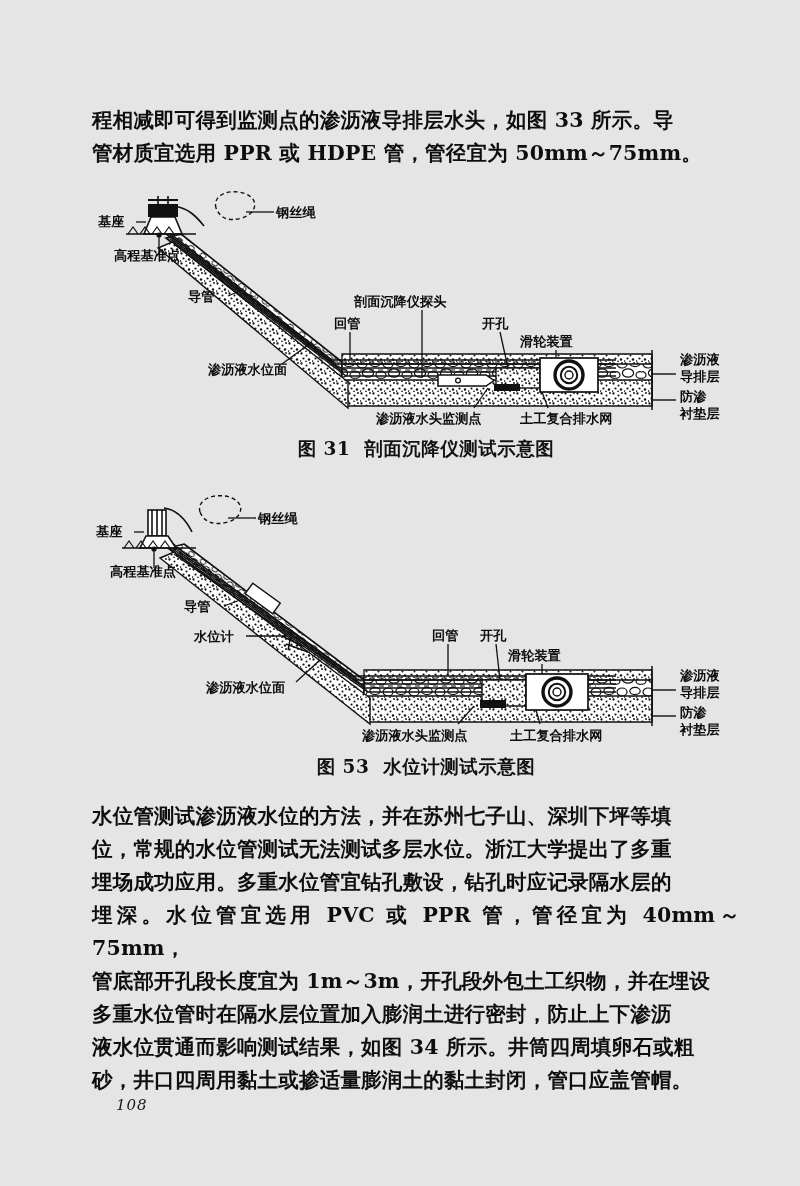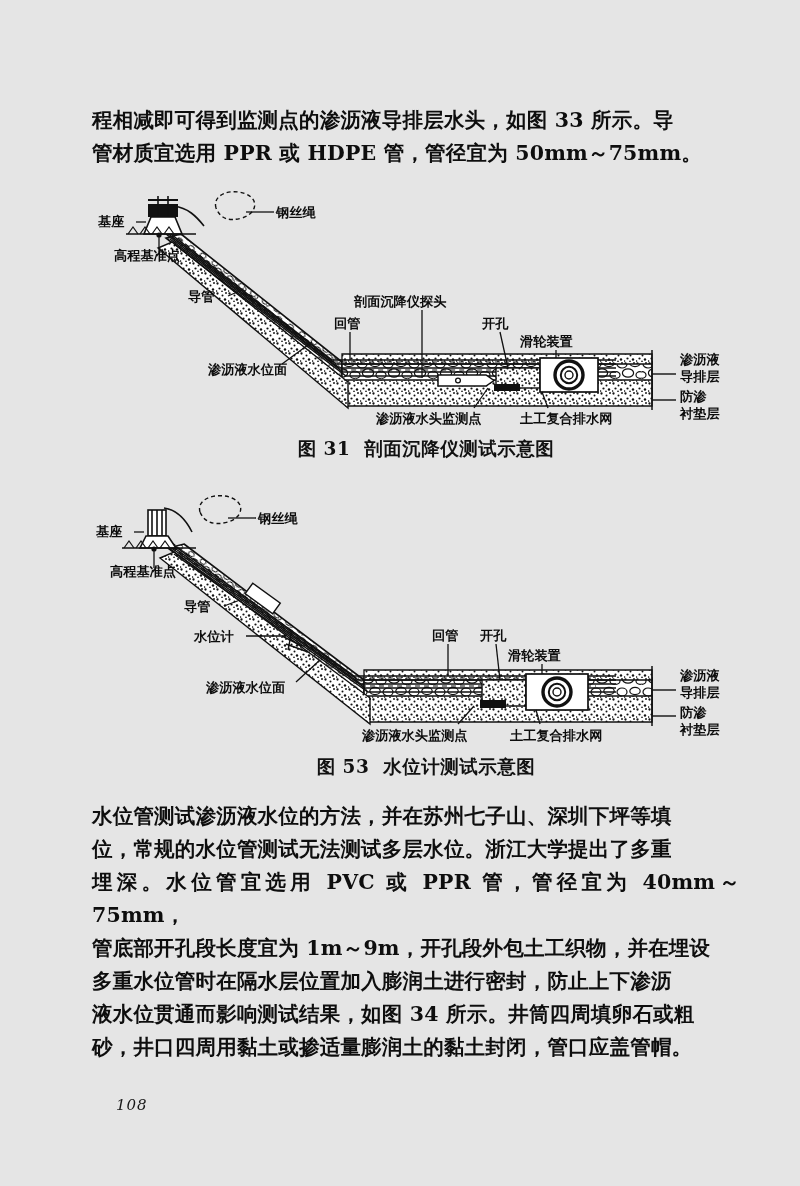--- a/index.html
+++ b/index.html
@@ -360,22 +360,23 @@
     </svg>
 
     <div class="fig-caption">
       <span class="capnum">图 53</span><span>水位计测试示意图</span>
     </div>
   </div>
 
   <div class="body-text para-bottom">
     <p>水位管测试渗沥液水位的方法，并在苏州七子山、深圳下坪等填</p>
     <p>位，常规的水位管测试无法测试多层水位。浙江大学提出了多重</p>
+    <p>埋场成功应用。多重水位管宜钻孔敷设，钻孔时应记录隔水层的</p>
     <p>埋深。水位管宜选用 PVC 或 PPR 管，管径宜为 40mm～75mm，</p>
-    <p>管底部开孔段长度宜为 1m～9m，开孔段外包土工织物，并在埋设</p>
+    <p>管底部开孔段长度宜为 1m～3m，开孔段外包土工织物，并在埋设</p>
     <p>多重水位管时在隔水层位置加入膨润土进行密封，防止上下渗沥</p>
     <p>液水位贯通而影响测试结果，如图 34 所示。井筒四周填卵石或粗</p>
     <p>砂，井口四周用黏土或掺适量膨润土的黏土封闭，管口应盖管帽。</p>
   </div>
 
   <div class="page-number">108</div>
 
 </div>
 
 </body></html>

